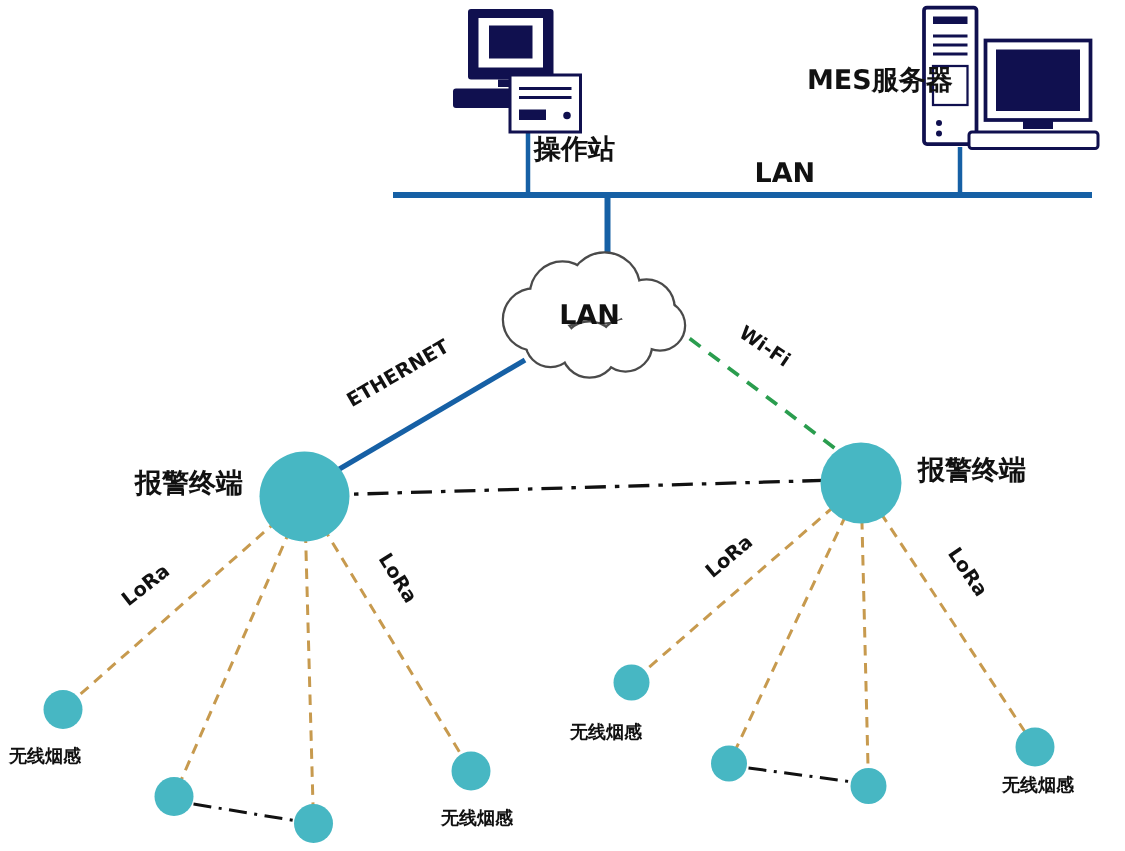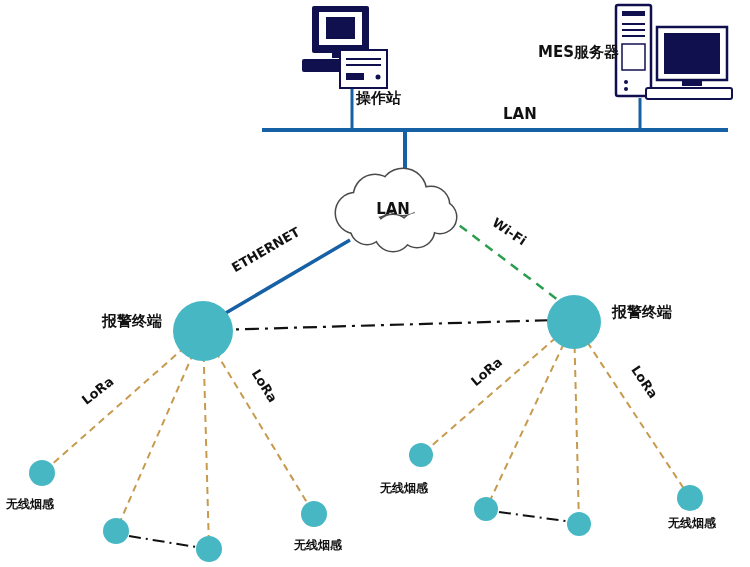--- a/index.html
+++ b/index.html
@@ -13,21 +13,21 @@
     color: #111;
   }
   .canvas svg { position: absolute; left: 0; top: 0; z-index: 1; }
   .label {
     position: absolute;
     z-index: 2;
     white-space: nowrap;
     color: #111;
     line-height: 1.1;
   }
-  .b15 { font-weight: bold; font-size: 15px; }
+  .b15 { font-weight: bold; font-size: 18px; }
   .b14 { font-weight: bold; font-size: 12px; }
   .t13 { font-size: 13px; font-weight: bold; }
   .ctr { text-align: center; }
 </style>
 </head>
 <body>
 
 <div class="canvas">
 
   <svg width="750" height="567" viewBox="0 0 750 567">

